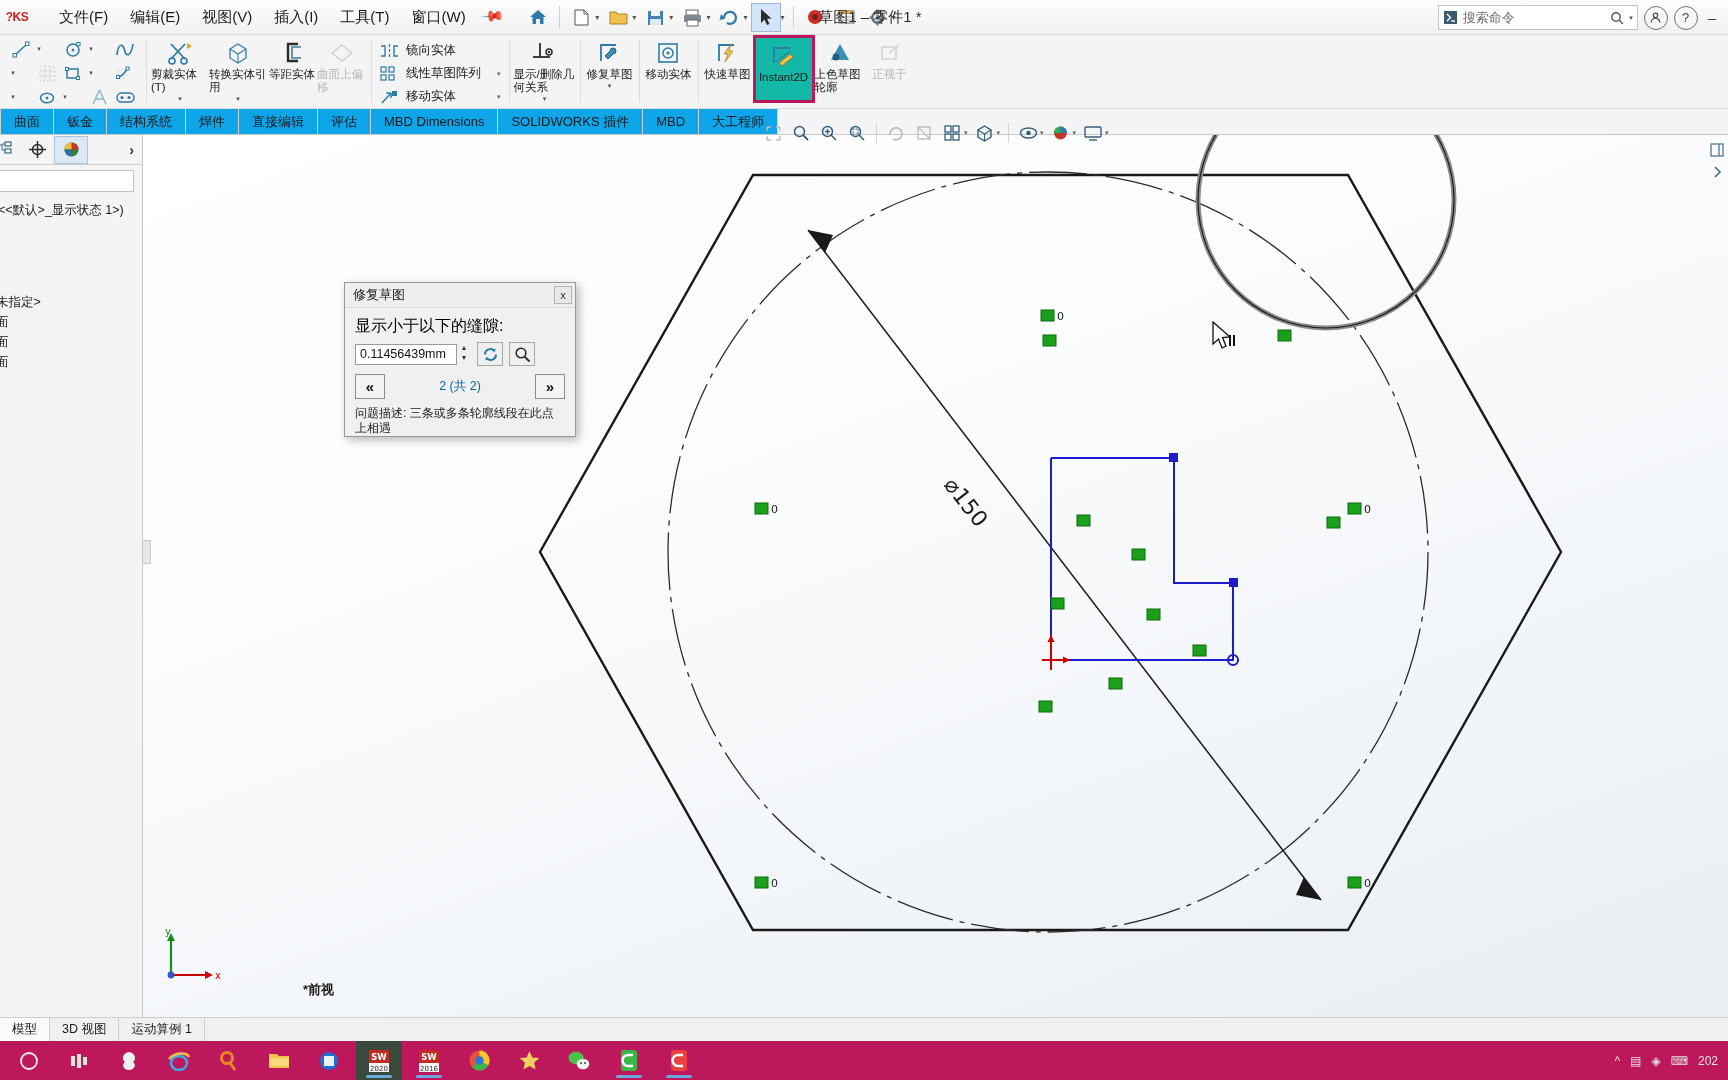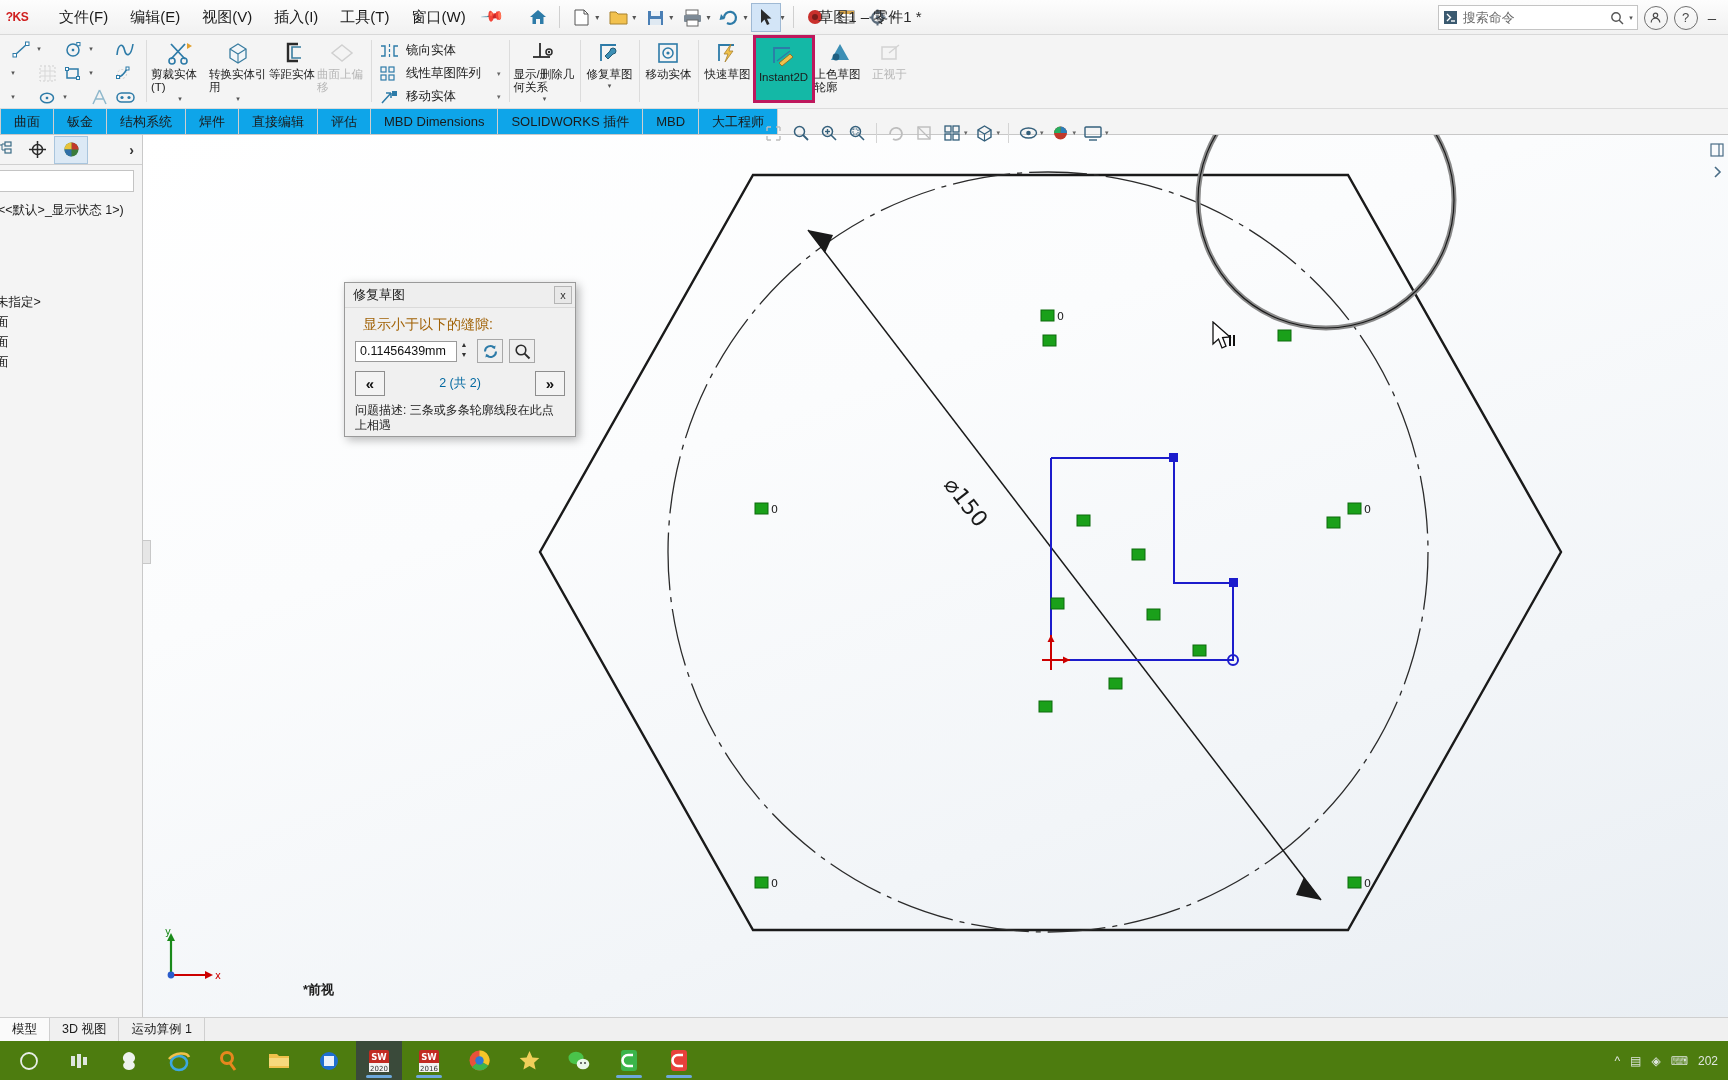--- a/index.html
+++ b/index.html
@@ -181,21 +181,21 @@
   .sb-seg { white-space:nowrap; }
   .traffic {
     width:9px;height:16px;background:#6a6a6a;border-radius:2px;
     display:flex;flex-direction:column;align-items:center;justify-content:space-around;padding:1px 0;
   }
   .tl { width:5px;height:5px;border-radius:50%; }
 
   
   .taskbar {
     position:absolute; left:0; bottom:0; width:1728px; height:39px;
-    background:#4d7c0f; display:flex; align-items:center; padding-left:6px; gap:4px;
+    background:#be185d; display:flex; align-items:center; padding-left:6px; gap:4px;
   }
   .tb-item {
     width:46px;height:39px;display:flex;align-items:center;justify-content:center;position:relative;
   }
   .tb-item.active { background:#3a4a3a; }
   .tb-item .und { position:absolute; bottom:2px; width:26px; height:3px; background:#6ea8dc; border-radius:2px;}
   .tb-right { margin-left:auto; display:flex; align-items:center; gap:10px; padding-right:10px; color:#dfe6df; font-size:12px; }
 
   
   .dialog {
@@ -209,21 +209,21 @@
     display:flex; align-items:center; padding-left:8px;
     font-size:13px; color:#1b1b1b;
   }
   .dlg-close {
     position:absolute; right:3px; top:3px; width:18px; height:18px;
     border:1px solid #b5b5b5; background:#e8e8e8;
     display:flex; align-items:center; justify-content:center;
     font-size:11px; color:#333;
   }
   .dlg-body { padding: 8px 10px 0 10px; }
-  .dlg-lbl { font-size:14px; color:#a16207; margin-bottom:5px;margin-left:8px; }
+  .dlg-lbl { font-size:16px; color:#000000; margin-bottom:5px; }
   .dlg-row1 { display:flex; align-items:center; gap:6px; }
   .spin-wrap { display:flex; align-items:flex-start; }
   .spin-input {
     width:102px; height:21px; border:1px solid #9a9a9a; background:#fff;
     font-size:12.5px; color:#111; display:flex; align-items:center; padding-left:4px;
   }
   .spin-arrows { width:14px; display:flex; flex-direction:column; justify-content:center;
                  align-items:center; font-size:7px; color:#333; line-height:1; gap:3px; }
   .dlg-btn {
     width:26px;height:24px;border:1px solid #a8a8a8;background:#efefef;

